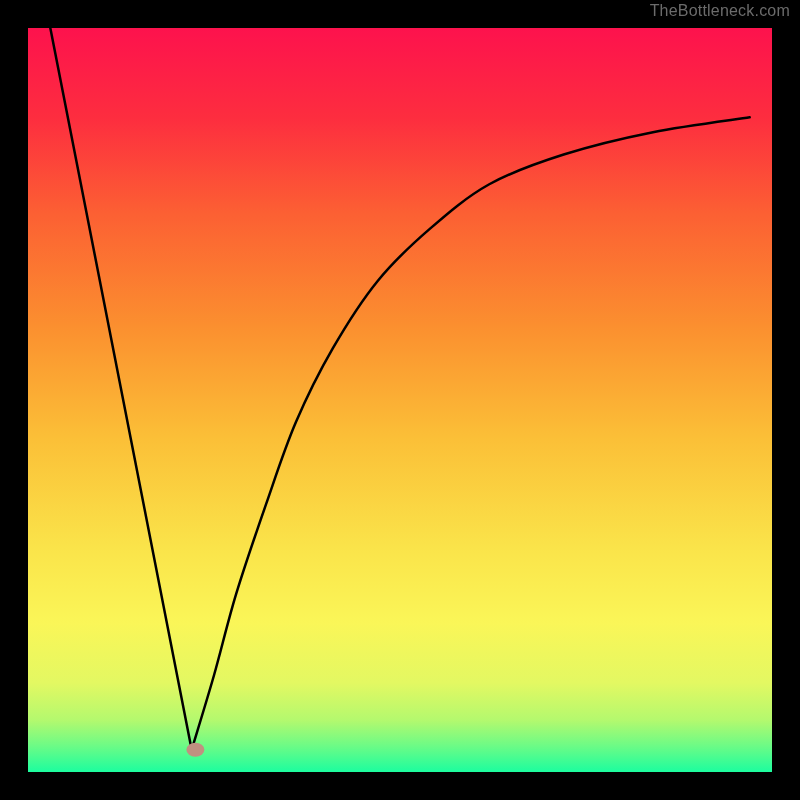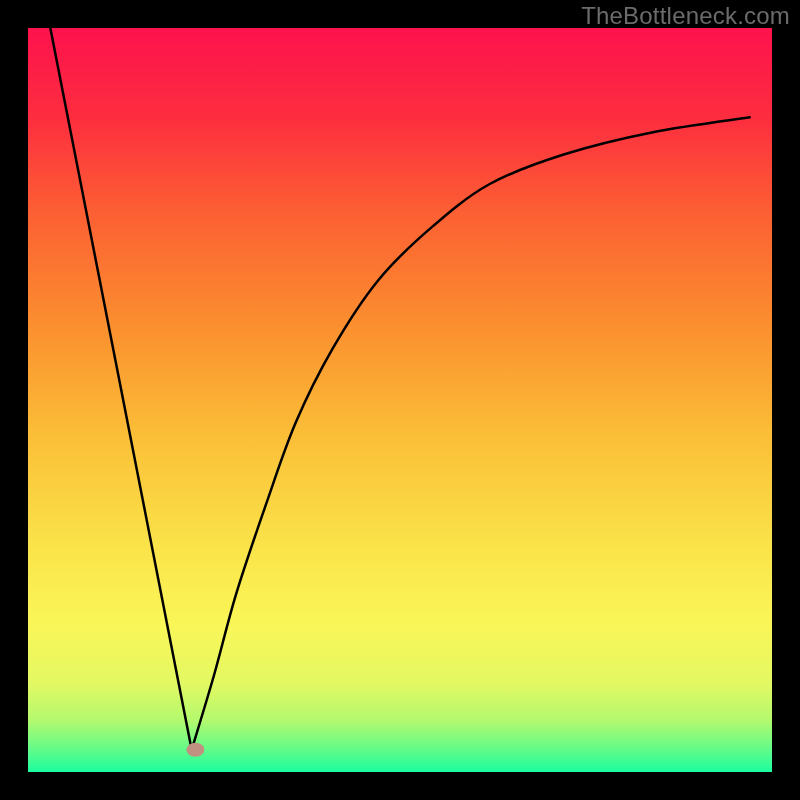--- a/index.html
+++ b/index.html
@@ -15,21 +15,21 @@
     position: relative;
     width: 800px;
     height: 800px;
     background: #000;
   }
   .watermark {
     position: absolute;
     top: 2px;
     right: 10px;
     color: #6b6b6b;
-    font-size: 24px;
+    font-size: 16px;
     font-weight: 400;
     letter-spacing: 0.2px;
     z-index: 10;
   }
   svg {
     display: block;
   }
 </style>
 </head>
 <body>

